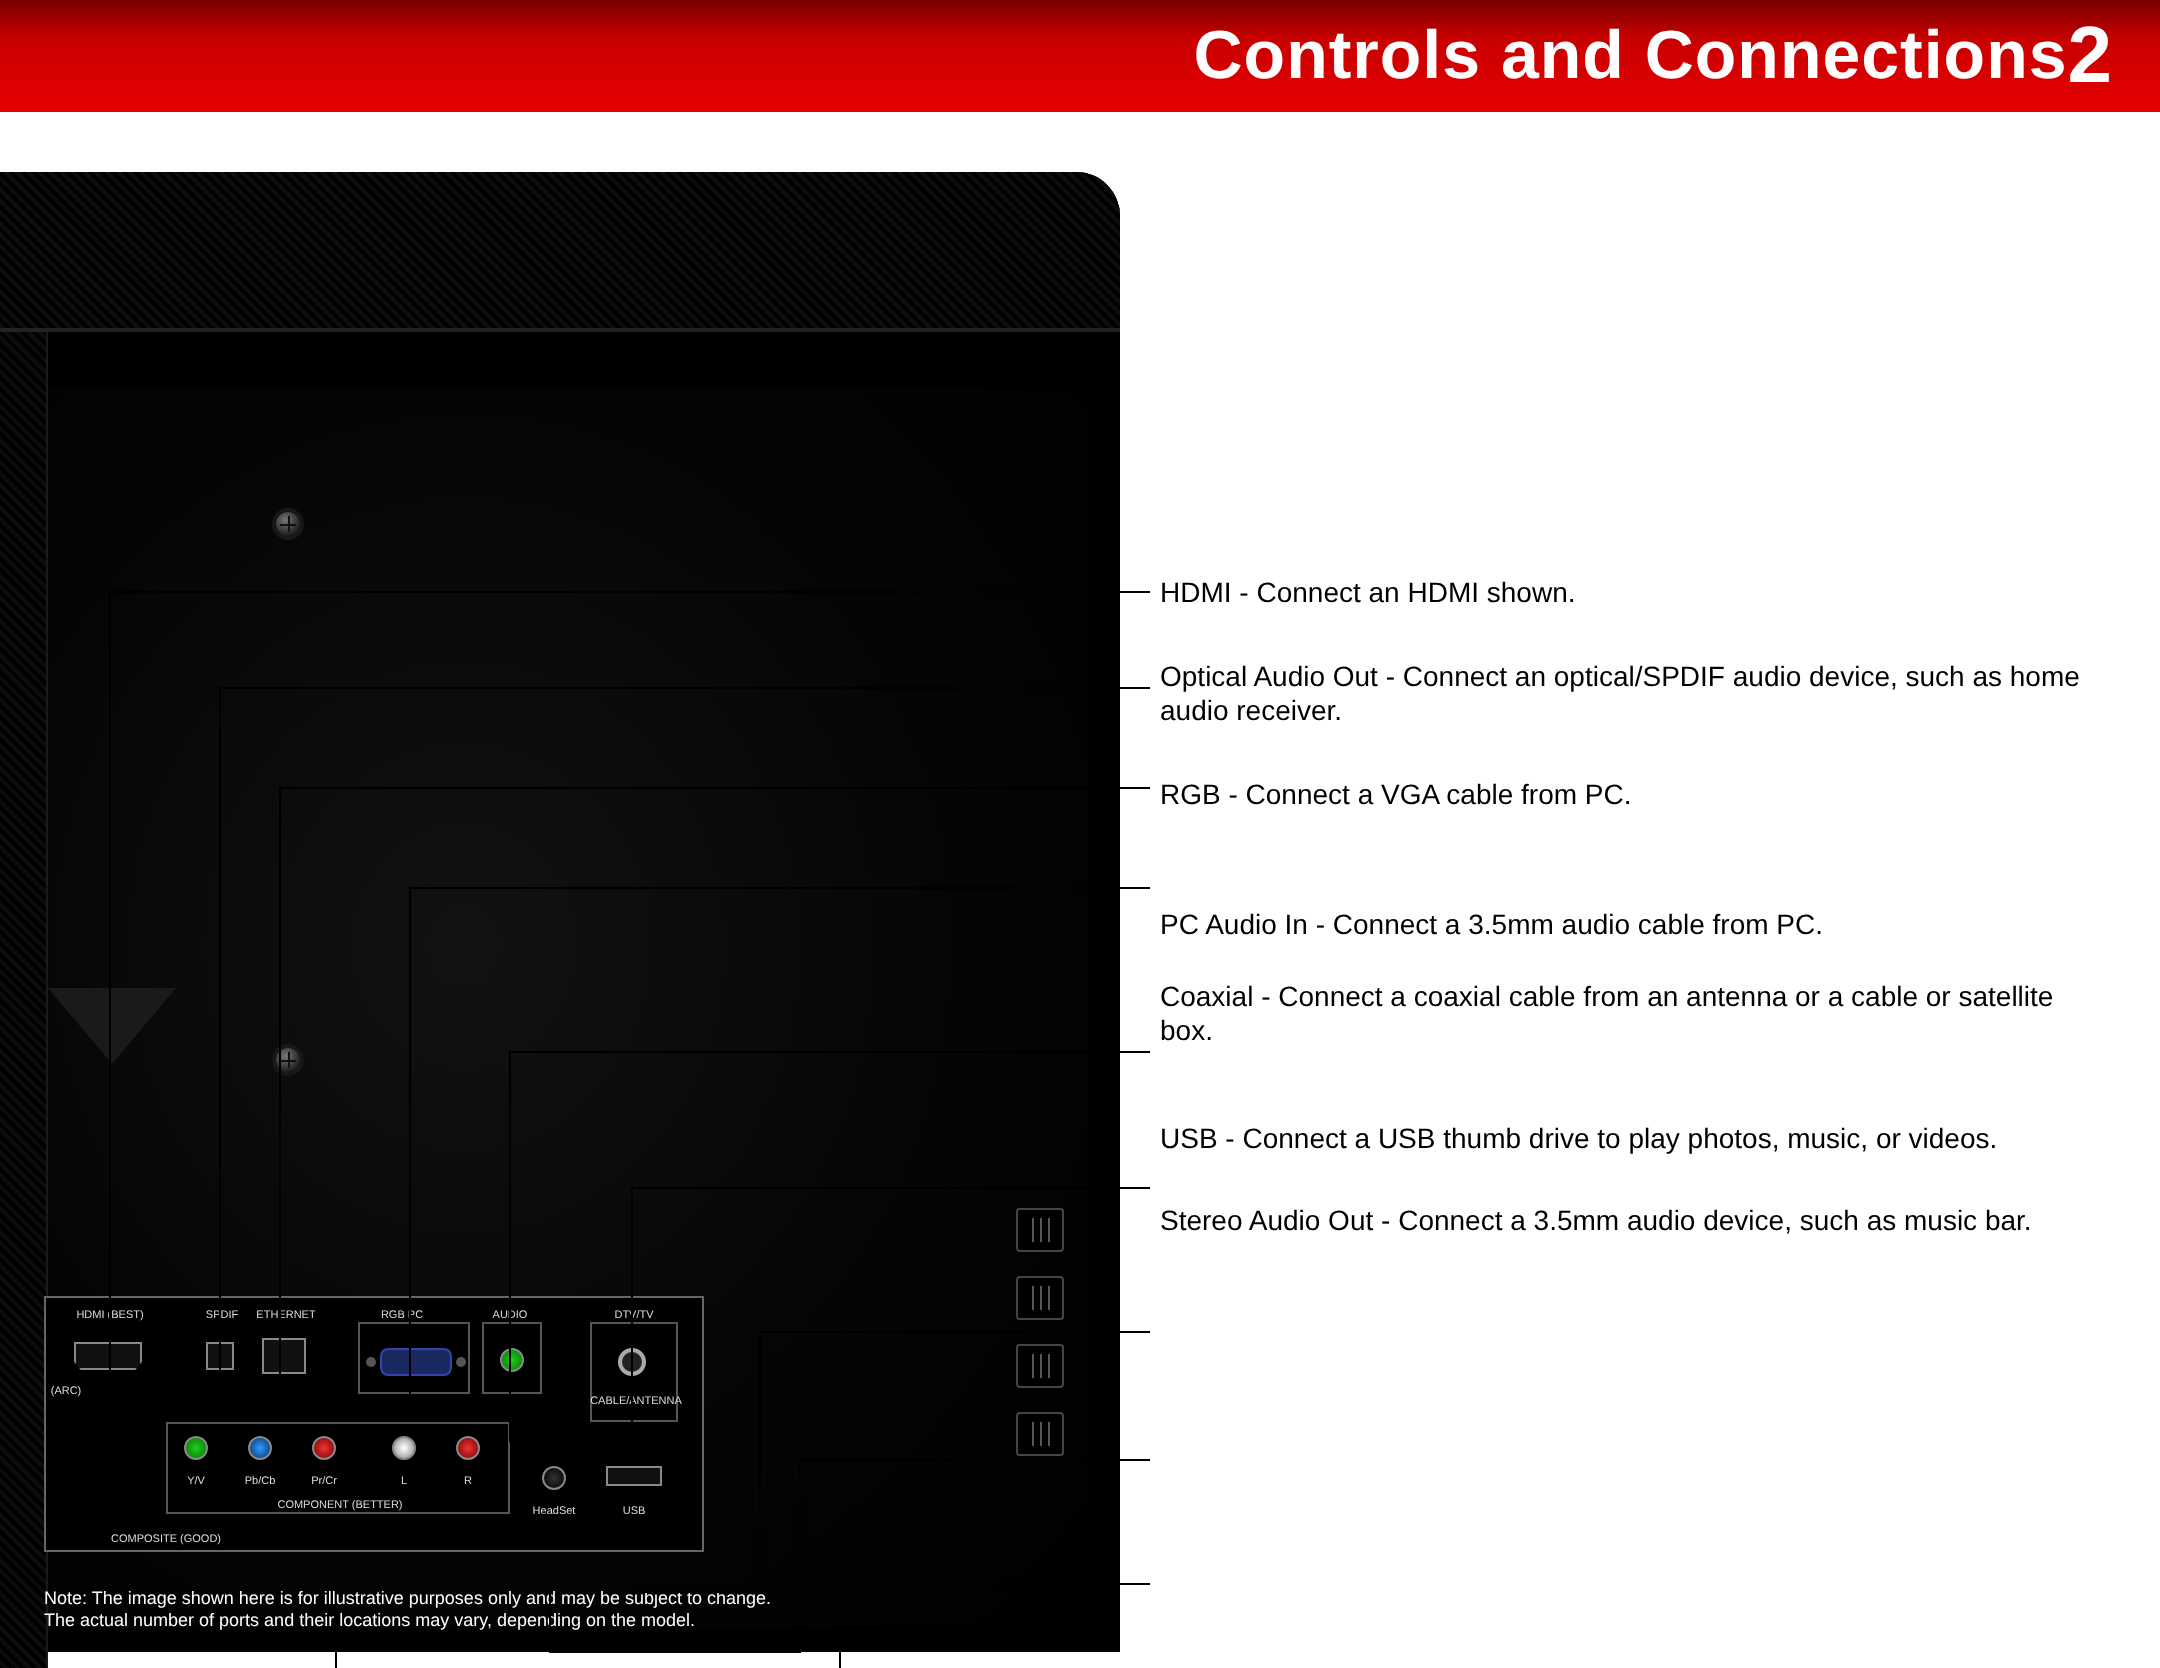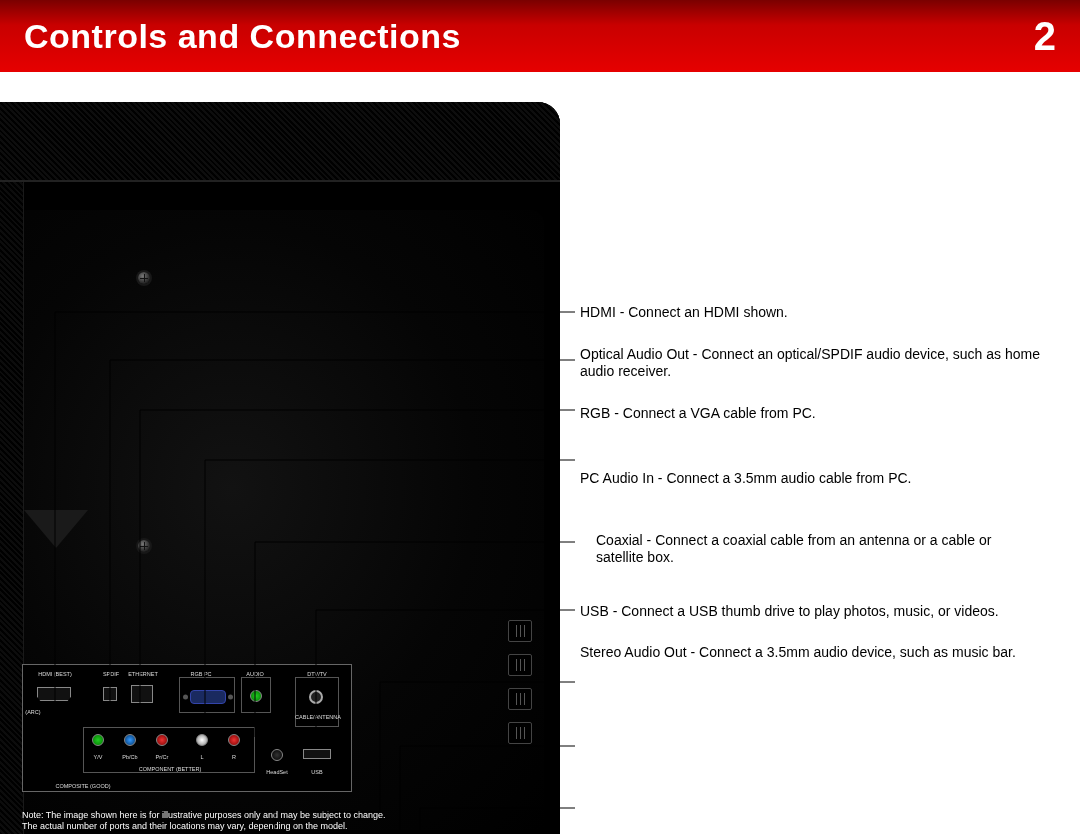--- a/index.html
+++ b/index.html
@@ -6,25 +6,25 @@
   body {
     width: 1080px;
     height: 834px;
     font-family: "Helvetica Neue", Helvetica, Arial, sans-serif;
     background: #fff;
     position: relative;
     overflow: hidden;
   }
   .header {
     width: 100%;
-    height: 72px;
+    height: 56px;
     background: linear-gradient(to bottom, #7a0000 0%, #c90000 35%, #e60000 100%);
     display: flex;
     align-items: center;
-    justify-content: space-between;
+    justify-content: flex-end;
     padding: 0 24px;
     color: #fff;
   }
   .header-title {
     font-size: 34px;
     font-weight: 700;
     letter-spacing: 0.5px;
   }
   .header-chapter {
     font-size: 40px;
@@ -274,19 +274,19 @@
     <polyline class="leader" points="316,605 316,478 575,478"></polyline>
     <polyline class="leader" points="316,680 380,680 380,550 575,550"></polyline>
     <polyline class="leader" points="275,680 275,710 400,710 400,614 575,614"></polyline>
     <polyline class="leader" points="168,688 168,728 420,728 420,676 575,676"></polyline>
   </svg>
 
   <div class="descriptions">
     <div class="desc-item"><b>HDMI</b><span> - Connect an HDMI shown.</span></div>
     <div class="desc-item"><b>Optical Audio Out</b><span> - Connect an optical/SPDIF audio device, such as home audio receiver.</span></div>
     <div class="desc-item" style="margin-bottom:48px;"><b>RGB</b><span> - Connect a VGA cable from PC.</span></div>
-    <div class="desc-item" style="margin-bottom:44px;"><b>PC Audio In - </b><span>Connect a 3.5mm audio cable from PC.</span></div>
-    <div class="desc-item" style="margin-bottom:36px;margin-left:16px;"><b>Coaxial - </b><span>Connect a coaxial cable from an antenna or a cable or satellite box.</span></div>
+    <div class="desc-item" style="margin-bottom:18px;"><b>PC Audio In - </b><span>Connect a 3.5mm audio cable from PC.</span></div>
+    <div class="desc-item" style="margin-bottom:36px;"><b>Coaxial - </b><span>Connect a coaxial cable from an antenna or a cable or satellite box.</span></div>
     <div class="desc-item"><b>USB</b><span> - Connect a USB thumb drive to play photos, music, or videos.</span></div>
     <div class="desc-item"><b>Stereo Audio Out</b><span> - Connect a 3.5mm audio device, such as music bar.</span></div>
   </div>
 
 </div>
 
 </body></html>

